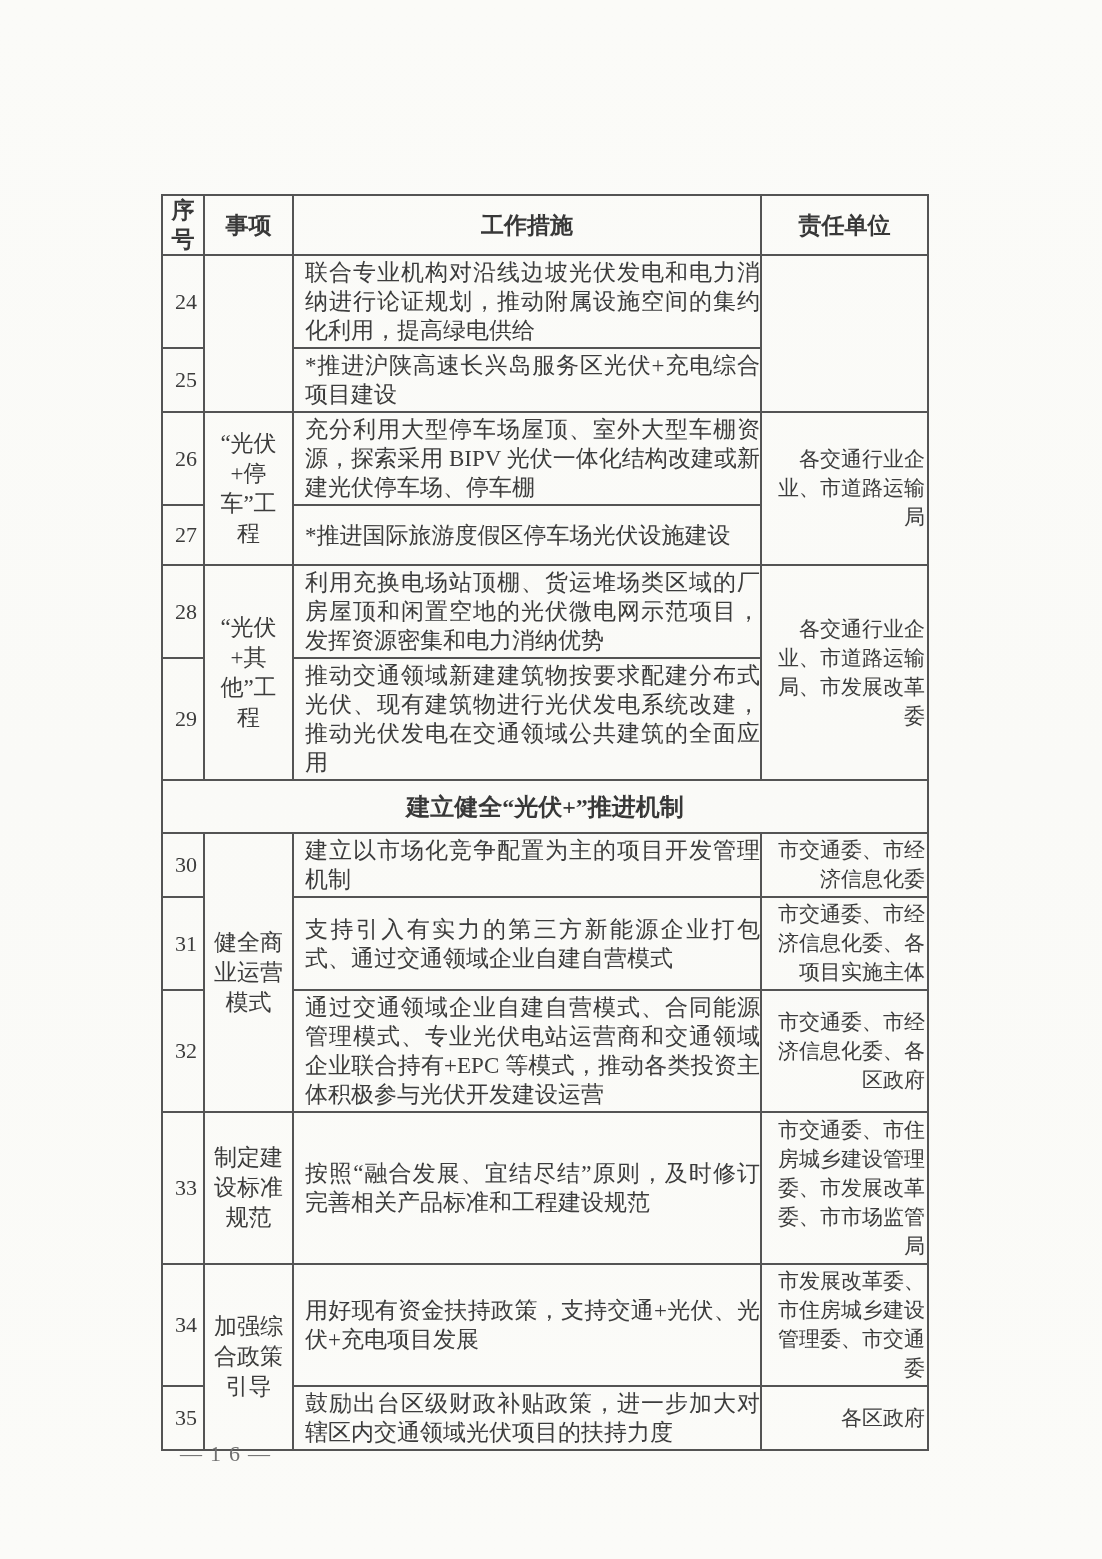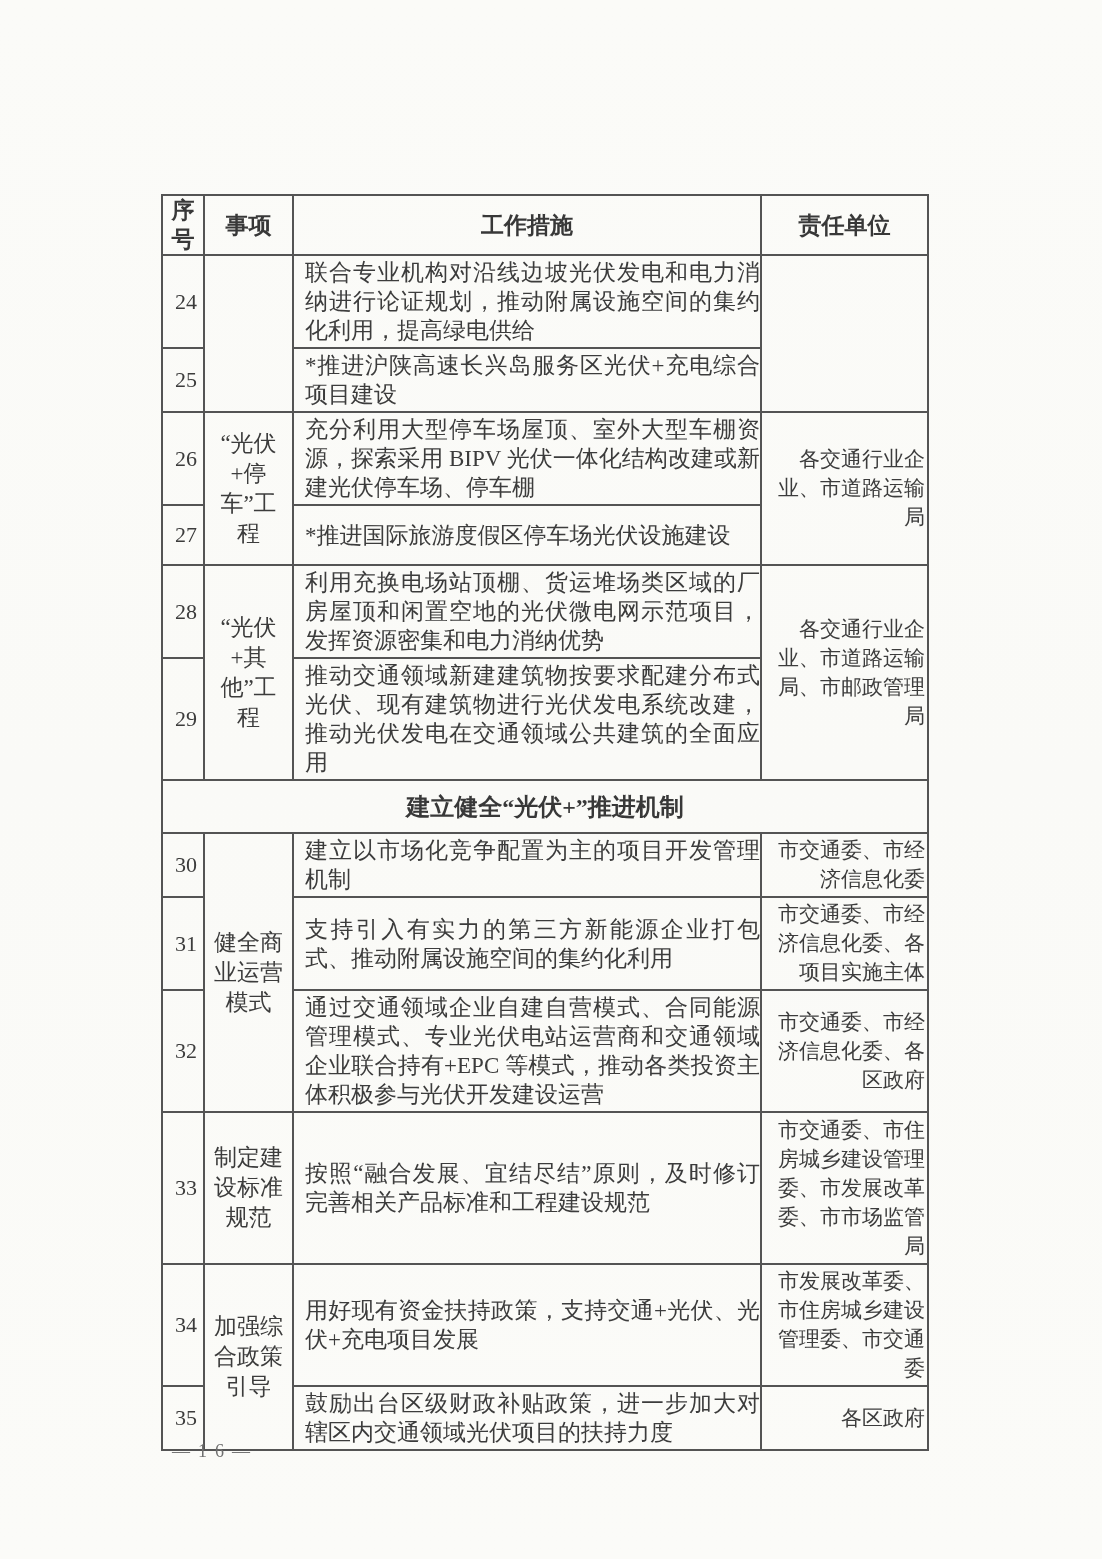--- a/index.html
+++ b/index.html
@@ -62,22 +62,22 @@
   }
   td.section {
     text-align: center;
     font-weight: bold;
     font-size: 24px;
     color: #383838;
     padding: 0;
   }
   .page-number {
     position: absolute;
-    left: 172px; top: 1441px;
-    font-size: 18px;
+    left: 180px; top: 1441px;
+    font-size: 22px;
     color: #6f6f6f;
     letter-spacing: 8px;
     font-family: "Liberation Serif", serif;
   }
 </style>
 </head>
 <body>
 
 <div class="page">
 
@@ -118,42 +118,42 @@
 
     <tr style="height:60px">
       <td class="no">27</td>
       <td class="measure">*推进国际旅游度假区停车场光伏设施建设</td>
     </tr>
 
     <tr style="height:88px">
       <td class="no">28</td>
       <td class="item" rowspan="2">“光伏+其他”工程</td>
       <td class="measure">利用充换电场站顶棚、货运堆场类区域的厂房屋顶和闲置空地的光伏微电网示范项目，发挥资源密集和电力消纳优势</td>
-      <td class="unit" rowspan="2">各交通行业企业、市道路运输局、市邮政管理局</td>
+      <td class="unit" rowspan="2">各交通行业企业、市道路运输局、市发展改革委</td>
     </tr>
 
     <tr style="height:88px">
       <td class="no">29</td>
       <td class="measure">推动交通领域新建建筑物按要求配建分布式光伏、现有建筑物进行光伏发电系统改建，推动光伏发电在交通领域公共建筑的全面应用</td>
     </tr>
 
     <tr style="height:53px">
       <td class="section" colspan="4">建立健全“光伏+”推进机制</td>
     </tr>
 
     <tr style="height:64px">
       <td class="no">30</td>
       <td class="item" rowspan="3">健全商业运营模式</td>
       <td class="measure">建立以市场化竞争配置为主的项目开发管理机制</td>
       <td class="unit">市交通委、市经济信息化委</td>
     </tr>
 
     <tr style="height:86px">
       <td class="no">31</td>
-      <td class="measure">支持引入有实力的第三方新能源企业打包式、推动附属设施空间的集约化利用</td>
+      <td class="measure">支持引入有实力的第三方新能源企业打包式、通过交通领域企业自建自营模式</td>
       <td class="unit">市交通委、市经济信息化委、各项目实施主体</td>
     </tr>
 
     <tr style="height:113px">
       <td class="no">32</td>
       <td class="measure">通过交通领域企业自建自营模式、合同能源管理模式、专业光伏电站运营商和交通领域企业联合持有+EPC 等模式，推动各类投资主体积极参与光伏开发建设运营</td>
       <td class="unit">市交通委、市经济信息化委、各区政府</td>
     </tr>
 
     <tr style="height:152px">

